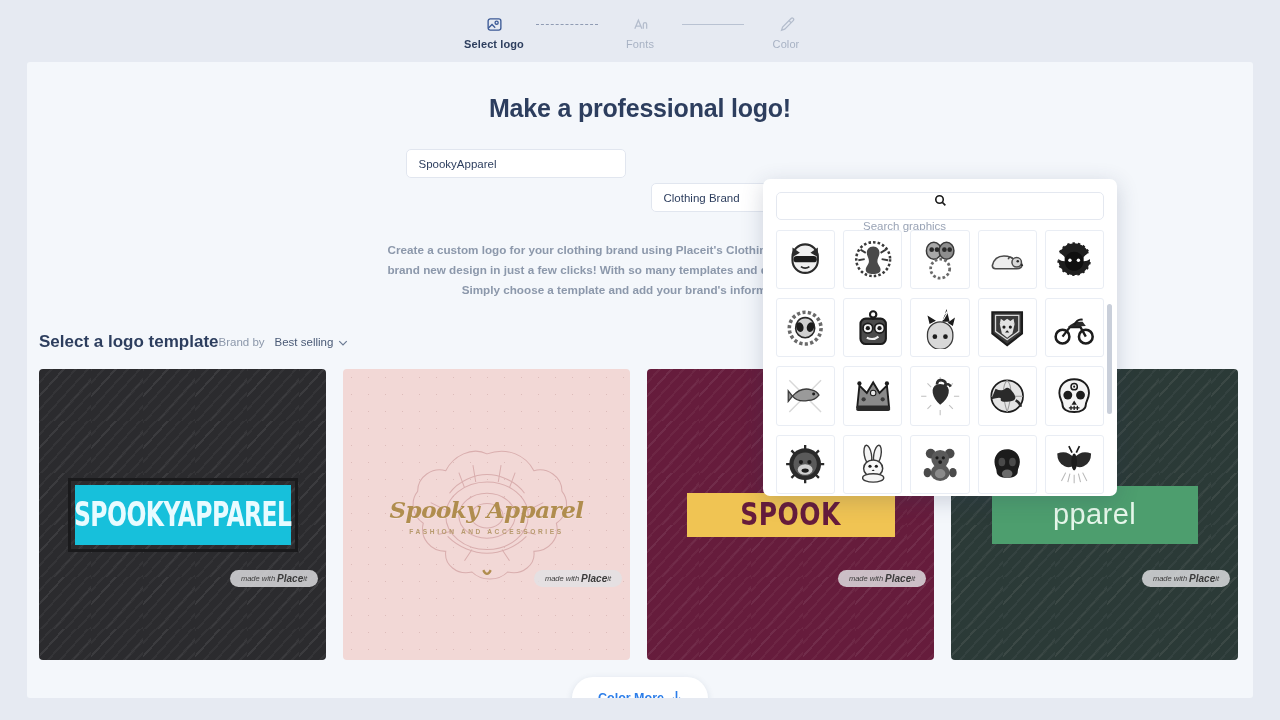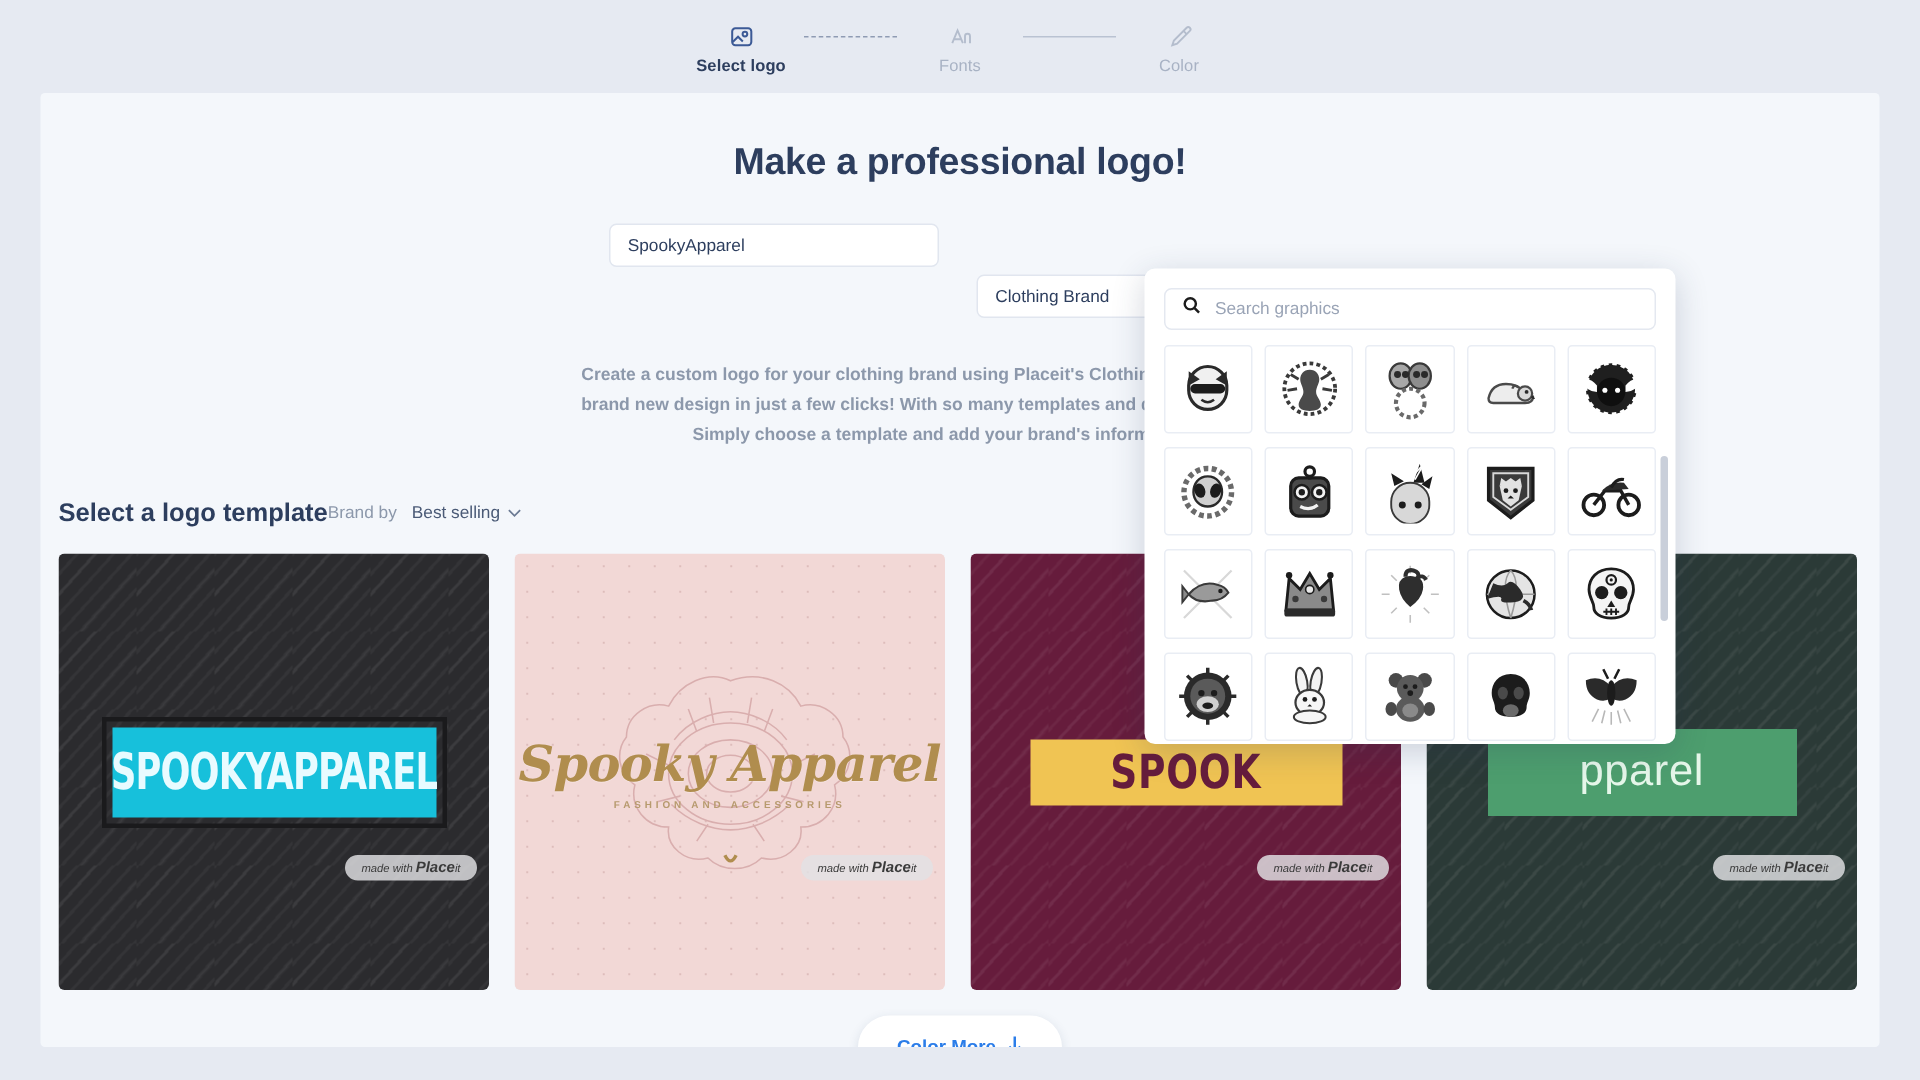--- a/index.html
+++ b/index.html
@@ -129,21 +129,21 @@
   .c2 { background-color: #f2d8d6; background-image:
       radial-gradient(circle, rgba(150,90,90,.22) .8px, transparent 1px); background-size: 17px 17px; }
   .c2 .rose {
     position:absolute; left:50%; top:50%; transform:translate(-50%,-52%);
     width:190px; height:150px;
   }
   .c2 .scriptwrap { position: relative; text-align: center; }
   .c2 .script {
     font-family: "DejaVu Serif", serif;
     font-style: italic; font-weight: bold;
-    font-size: 33px; color: #b08d4e;
+    font-size: 23px; color: #b08d4e;
     letter-spacing: -.5px; white-space: nowrap;
     text-shadow: 0 1px 0 rgba(255,255,255,.25);
   }
   .c2 .sub {
     font-size: 6.6px; letter-spacing: 2.6px; color: #b79a6e;
     font-weight: bold; margin-top: 5px;
   }
   .c3 { background-color: #661c3c; }
   .c3 .banner { width: 208px; height: 44px; background: #f0c453; }
   .c3 .banner span {
@@ -199,20 +199,21 @@
     z-index: 50;
     overflow: hidden;
   }
   .gsearch {
     height: 28px;
     border: 1px solid #e4e8f0;
     border-radius: 5px;
     display: flex; align-items: center;
     padding: 0 11px; gap: 9px;
     background: #fff;
+    flex-direction: column;
   }
   .gsearch input {
     border: none; outline: none;
     font-size: 11.5px; color: #2d3e5e;
     font-family: "Liberation Sans", sans-serif;
     flex: 1; background: transparent;
   }
   .gsearch input::placeholder { color: #9aa4b6; }
   .ggrid {
     margin-top: 10px;

